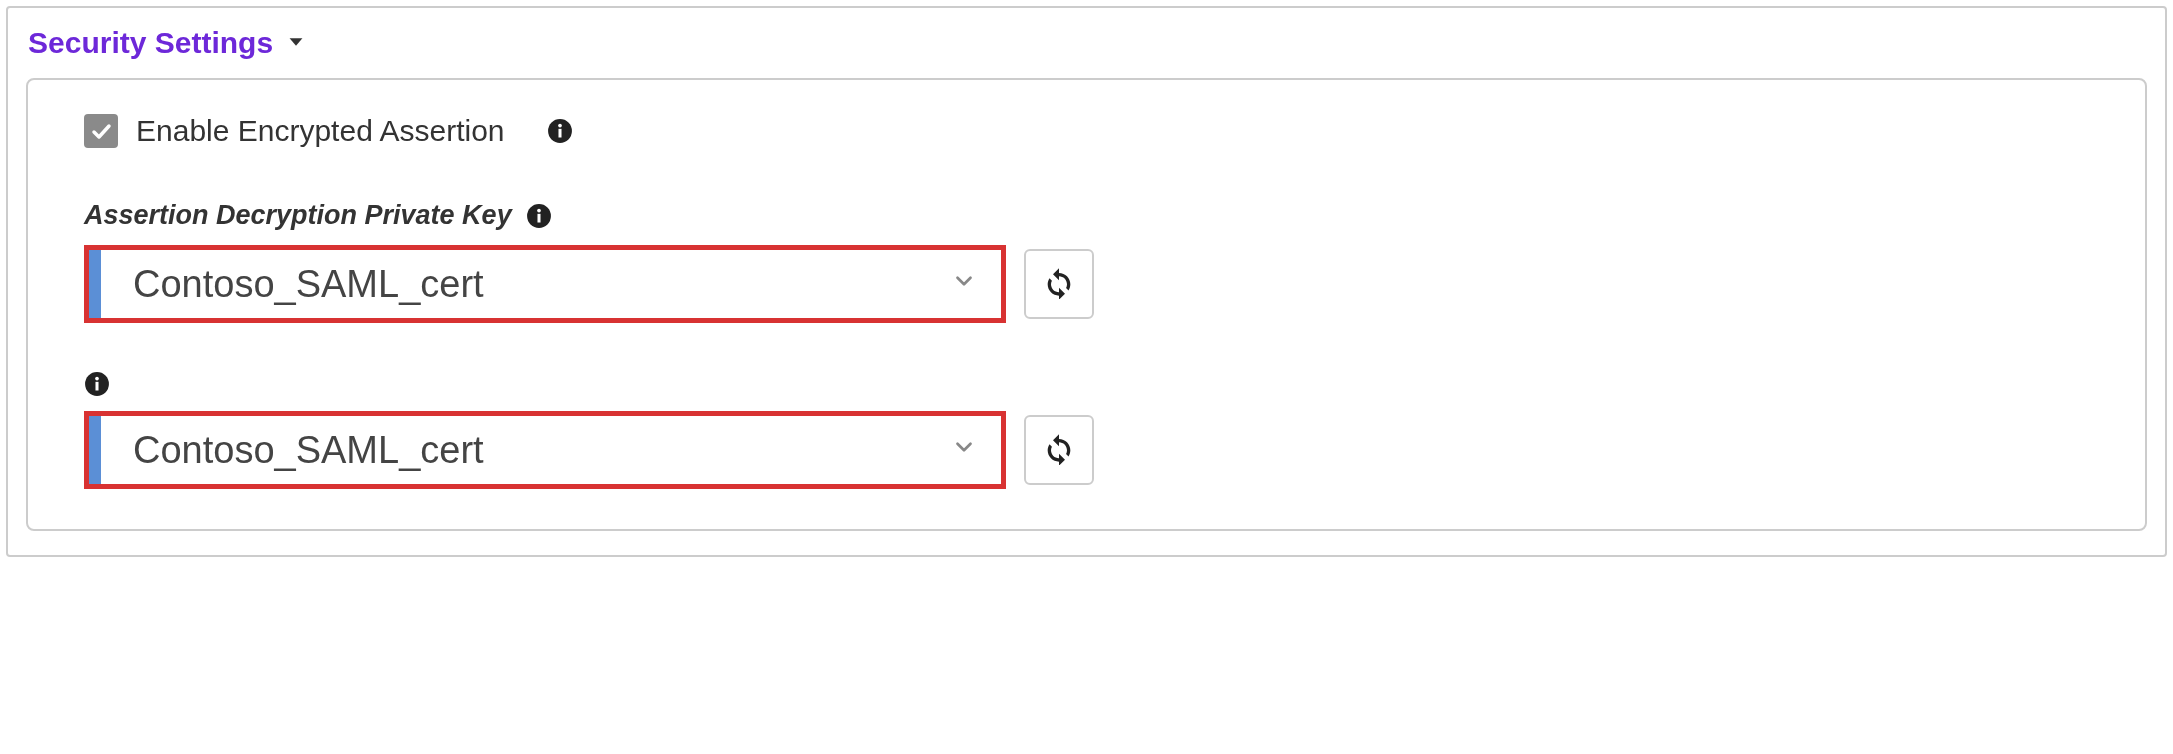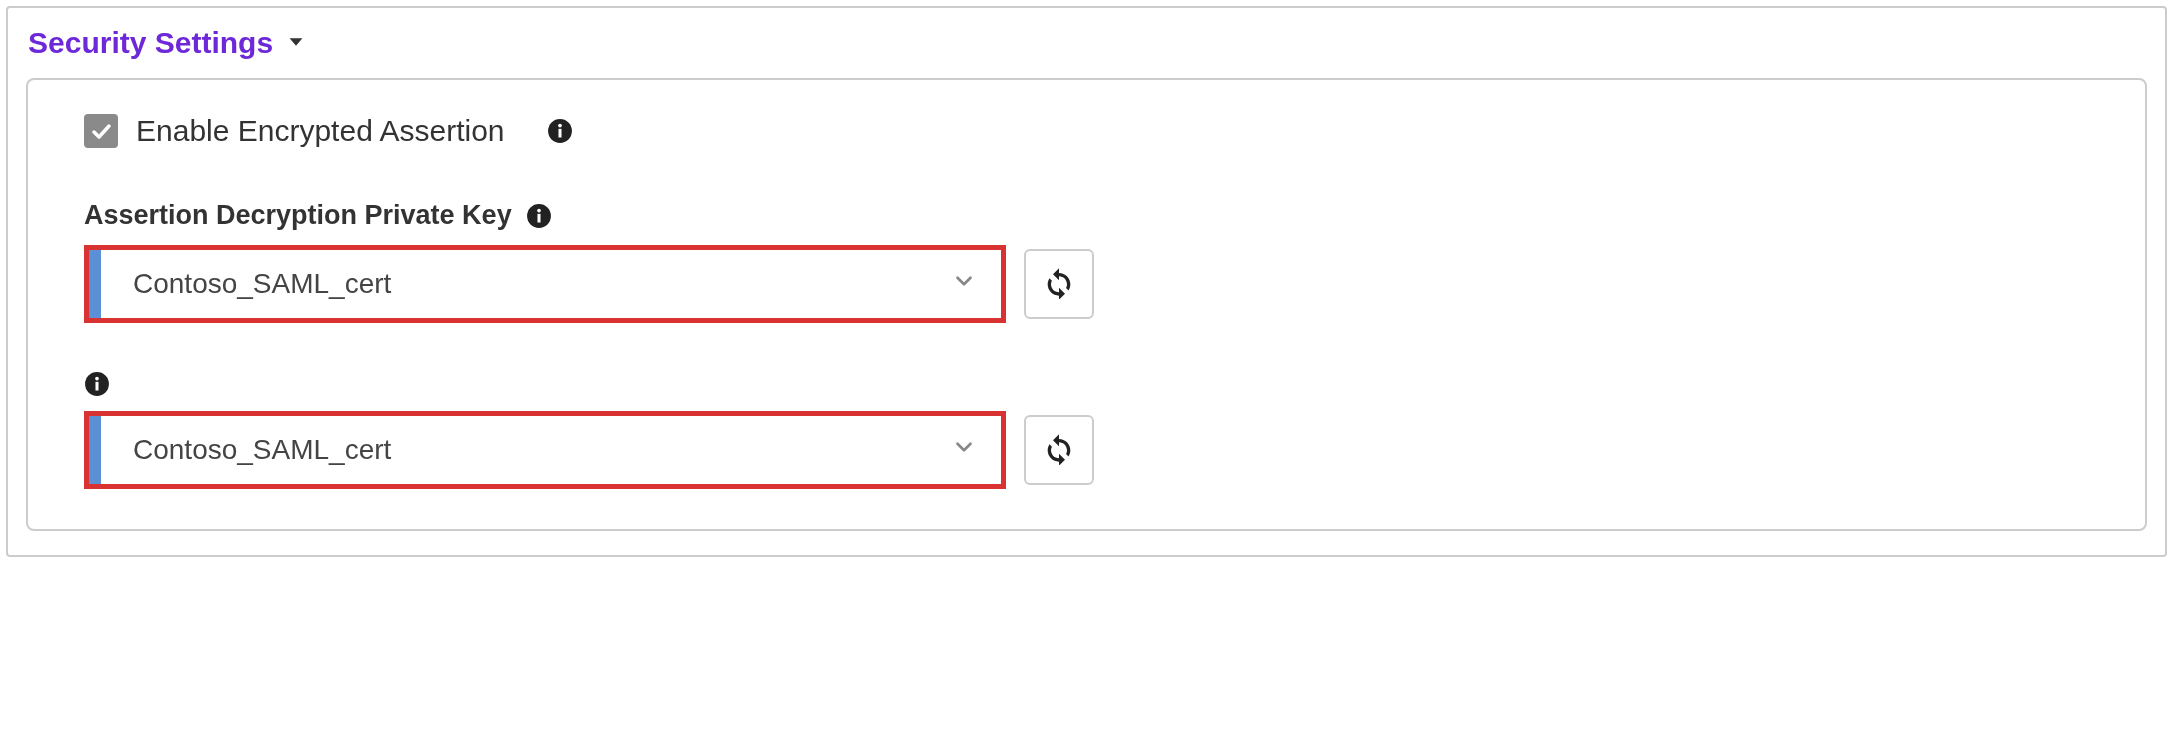--- a/index.html
+++ b/index.html
@@ -88,20 +88,21 @@
       margin-bottom: 48px;
     }
     .field-group:last-child {
       margin-bottom: 0;
     }
     .field-label-row {
       display: flex;
       align-items: center;
       gap: 14px;
       margin-bottom: 14px;
+      font-style: italic;
     }
     .field-label {
       font-weight: 700;
       font-size: 27px;
       color: #333;
     }
     .field-control-row {
       display: flex;
       align-items: center;
       gap: 18px;
@@ -123,21 +124,21 @@
     }
     .select .accent {
       width: 12px;
       height: 100%;
       background: #5b8fd6;
       flex-shrink: 0;
     }
     .select .select-value {
       flex: 1;
       padding-left: 32px;
-      font-size: 28px;
+      font-size: 38px;
       color: #444;
     }
     .select .chevron-icon svg {
       width: 26px;
       height: 26px;
       stroke: #888;
       stroke-width: 2.5;
       fill: none;
       stroke-linecap: round;
       stroke-linejoin: round;

